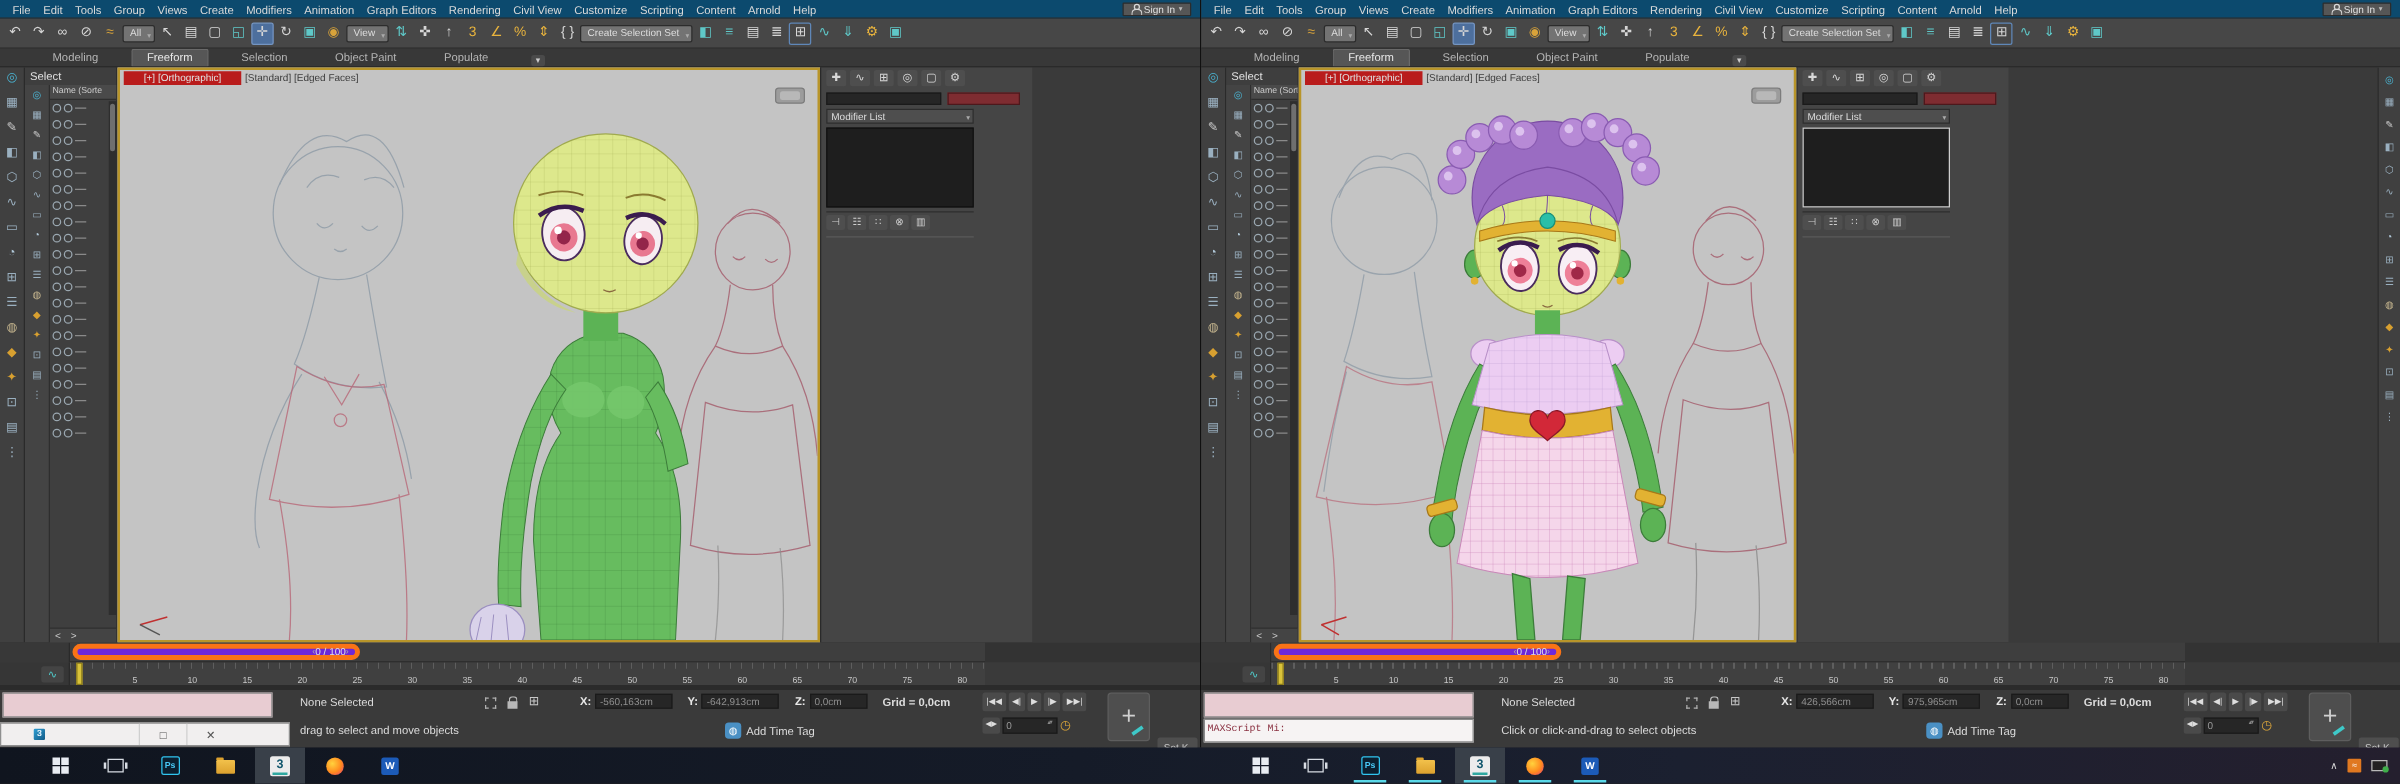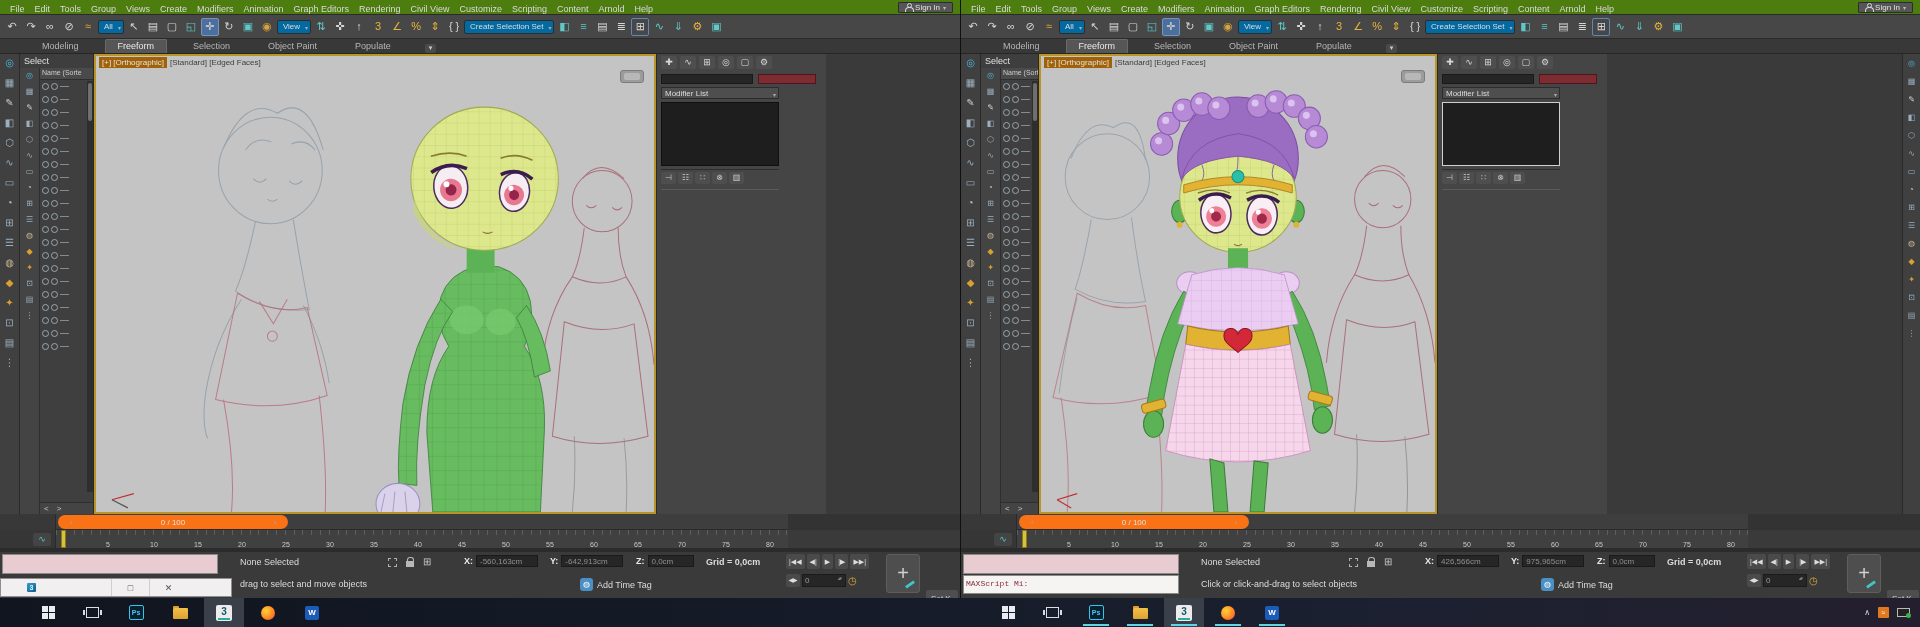--- a/index.html
+++ b/index.html
@@ -5,35 +5,35 @@
   *{box-sizing:border-box;margin:0;padding:0;font-family:"Liberation Sans",sans-serif;}
   html,body{width:1920px;height:627px;overflow:hidden;background:#222;}
   #screen{width:1920px;height:627px;position:relative;}
   .mon{width:960px;height:598px;float:left;background:#3a3a3a;display:flex;flex-direction:column;position:relative;}
   .mon.r{border-left:1px solid #101010;}
   
   .titlebar{height:12px;background:#161616;display:flex;align-items:center;padding:0 4px;gap:4px;flex:none;}
   .titlebar .t{font-size:8px;color:#cfcfcf;white-space:nowrap;}
   .mxlogo{width:9px;height:9px;flex:none;border-radius:1px;background:linear-gradient(135deg,#2e9fd4,#135a86);color:#eaf6ff;font-size:7px;font-weight:bold;display:flex;align-items:center;justify-content:center;line-height:1;}
   
-  .menubar{height:15px;background:#4d7c0f;border-bottom:1px solid #2b2b2b;display:flex;align-items:center;padding:0 5px;gap:1px;flex:none;}
+  .menubar{height:15px;background:#0c4a6e;border-bottom:1px solid #2b2b2b;display:flex;align-items:center;padding:0 5px;gap:1px;flex:none;}
   .menubar .mi{font-size:9px;color:#dadada;padding:0 5px;white-space:nowrap;cursor:default;}
   .menubar .sp{flex:1;}
   .signin{display:flex;align-items:center;gap:3px;background:#565656;border:1px solid #2c2c2c;border-radius:1px;height:11px;padding:0 6px;margin-right:2px;}
   .signin .lbl{font-size:8px;color:#e2e2e2;white-space:nowrap;}
   .person{width:7px;height:8px;position:relative;}
   .person::before{content:"";position:absolute;left:2px;top:0;width:3px;height:3px;border-radius:50%;border:1px solid #d8d8d8;}
   .person::after{content:"";position:absolute;left:0;top:4px;width:7px;height:4px;border-radius:4px 4px 0 0;border:1px solid #d8d8d8;border-bottom:none;}
   .signin .car{font-size:6px;color:#bbb;}
   
   .toolbar{height:24px;background:#474747;border-bottom:1px solid #2b2b2b;display:flex;align-items:center;padding:0 3px;gap:1px;overflow:hidden;flex:none;}
   .ti{height:18px;min-width:18px;flex:none;display:flex;align-items:center;justify-content:center;border-radius:2px;color:#d6d6d6;}
   .ti i{font-style:normal;font-size:11px;line-height:1;}
   .ti.active{background:#4d6f9d;border:1px solid #7495c2;}
-  .ti.dd{background:#0369a1;border:1px solid #2c2c2c;height:14px;padding:0 10px 0 5px;position:relative;color:#ddd;}
+  .ti.dd{background:#737373;border:1px solid #2c2c2c;height:14px;padding:0 10px 0 5px;position:relative;color:#ddd;}
   .ti.dd i{font-size:8px;}
   .ti.dd::after{content:"▾";position:absolute;right:2px;top:3px;font-size:6px;color:#aaa;}
   .ti.framed{border:1px solid #5f87b8;}
   
   .ribbontabs{height:15px;background:#383838;border-bottom:1px solid #262626;display:flex;align-items:flex-end;padding:0 0 0 30px;gap:14px;flex:none;}
   .tab{font-size:9px;color:#b5b5b5;padding:1px 12px 2px;white-space:nowrap;}
   .tab.active{background:#565656;color:#e8e8e8;border:1px solid #6a6a6a;border-bottom:none;border-radius:2px 2px 0 0;}
   .tabmin{margin-left:8px;font-size:7px;color:#ccc;background:#4a4a4a;border-radius:2px;padding:0 4px 1px;}
   
   .main{flex:1;display:flex;min-height:0;}
@@ -54,21 +54,21 @@
   .expscroll{position:absolute;right:0;top:13px;bottom:22px;width:6px;background:#2e2e2e;}
   .expthumb{position:absolute;top:2px;left:1px;width:4px;height:38px;background:#6f6f6f;border-radius:2px;}
   .pager{height:12px;flex:none;background:#444;border-top:1px solid #2e2e2e;display:flex;align-items:center;gap:8px;padding:0 4px;}
   .pager span{font-size:8px;color:#ccc;line-height:1;}
   
   .viewport{flex:none;position:relative;border:2px solid #b8952a;background:#c4c4c4;overflow:hidden;}
   .mon.l .viewport{width:562px;}
   .mon.r .viewport{width:398px;}
   .viewport svg{position:absolute;inset:0;width:100%;height:100%;}
   .vlabel{position:absolute;top:2px;left:3px;font-size:8px;white-space:nowrap;z-index:3;}
-  .vlabel .chip{background:#a16207;color:#e0e0e0;padding:1px 3px;}
+  .vlabel .chip{background:#b91c1c;color:#e0e0e0;padding:1px 16px;}
   .vlabel .rest{color:#3c3c3c;margin-left:3px;}
   .vcube{position:absolute;top:14px;right:10px;width:24px;height:13px;background:#9c9c9c;border:1px solid #7c7c7c;border-radius:3px;z-index:3;}
   .vcube::before{content:"";position:absolute;inset:2px 3px;background:#b8b8b8;border-radius:2px;}
   
   .cmd{width:170px;flex:none;background:#454545;border-left:1px solid #2a2a2a;padding:2px 4px;display:flex;flex-direction:column;gap:3px;}
   .ctabs{display:flex;gap:3px;height:14px;}
   .ct{width:16px;height:13px;background:#4e4e4e;border-radius:2px;color:#d8d8d8;font-size:9px;line-height:13px;text-align:center;flex:none;}
   .namerow{display:flex;gap:5px;align-items:center;height:11px;}
   .namefield{width:92px;height:10px;background:#262626;border:1px solid #1a1a1a;flex:none;}
   .swatch{width:58px;height:10px;background:#7e2c31;border:1px solid #4d181c;flex:none;}
@@ -79,21 +79,21 @@
   .sbtns{display:flex;gap:2px;width:118px;border-top:1px solid #2e2e2e;padding-top:2px;}
   .sb{width:15px;height:12px;background:#4e4e4e;border-radius:2px;color:#cfcfcf;font-size:8px;line-height:12px;text-align:center;flex:none;}
   .rolline{width:118px;height:1px;background:#5a5a5a;margin-top:2px;}
   .filler{flex:1;background:#3a3a3a;position:relative;}
   .edgestrip{position:absolute;right:0;top:0;bottom:0;width:18px;background:#404040;border-left:1px solid #2a2a2a;display:flex;flex-direction:column;align-items:center;padding-top:4px;gap:6px;overflow:hidden;}
   .edgestrip .si{width:12px;height:12px;font-size:8px;line-height:12px;}
   
   .timeslider{height:16px;background:#333;display:flex;flex:none;}
   .tsg{width:56px;flex:none;background:#383838;border-right:1px solid #2a2a2a;}
   .tstrack{flex:1;background:#3e3e3e;position:relative;margin-right:172px;border-bottom:1px solid #2a2a2a;}
-  .tshandle{position:absolute;left:2px;top:1px;height:13px;width:230px;background:#0c4a6e;border:7px solid #f97316;border-radius:7px;display:flex;align-items:center;justify-content:space-between;padding:0 5px;}
+  .tshandle{position:absolute;left:2px;top:1px;height:13px;width:230px;background:#6d28d9;border:4px solid #f97316;border-radius:7px;display:flex;align-items:center;justify-content:flex-end;padding:0 5px;}
   .tshandle .num{font-size:8px;color:#e0e0e0;}
   .tshandle .ar{font-size:7px;color:#aaa;}
   .trackbar{height:18px;background:#3a3a3a;display:flex;flex:none;}
   .tbg{width:56px;flex:none;display:flex;align-items:center;justify-content:flex-end;padding-right:4px;background:#363636;border-right:1px solid #2a2a2a;}
   .curvebtn{width:18px;height:13px;background:#444;border-radius:2px;color:#4fc8c8;font-size:9px;line-height:13px;text-align:center;}
   .ruler{flex:1;position:relative;background:#404040;margin-right:172px;overflow:hidden;display:flex;align-items:flex-end;padding-left:8px;}
   .ruler::before{content:"";position:absolute;left:0;right:0;top:0;height:5px;background:repeating-linear-gradient(90deg,#5e5e5e 0 1px,transparent 1px 8.8px);}
   .tick{width:44px;flex:none;font-size:7px;color:#c8c8c8;transform:translateX(-2px);}
   .playhead{position:absolute;left:5px;top:0;bottom:0;width:5px;background:#d8c23a;border:1px solid #8a7a1a;z-index:2;}
   .tgap{height:4px;background:#2b2b2b;flex:none;}

